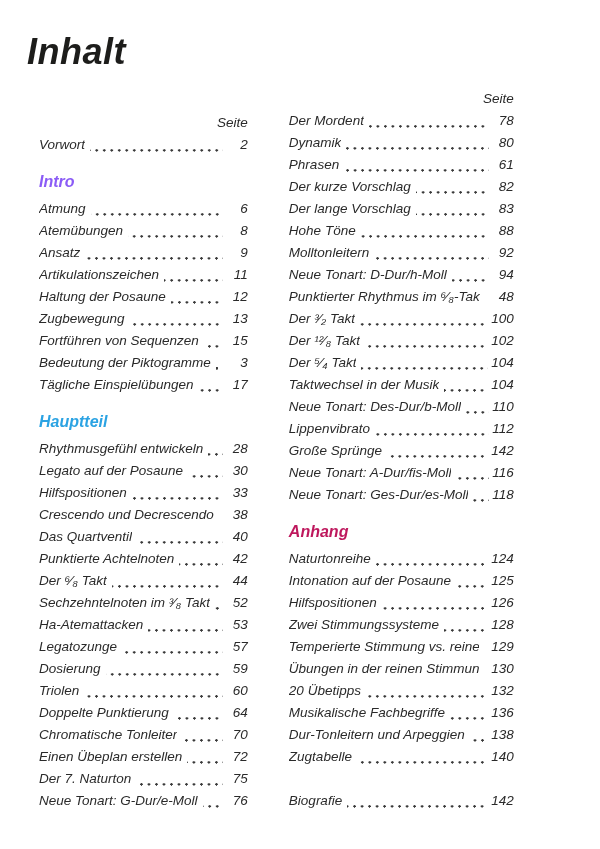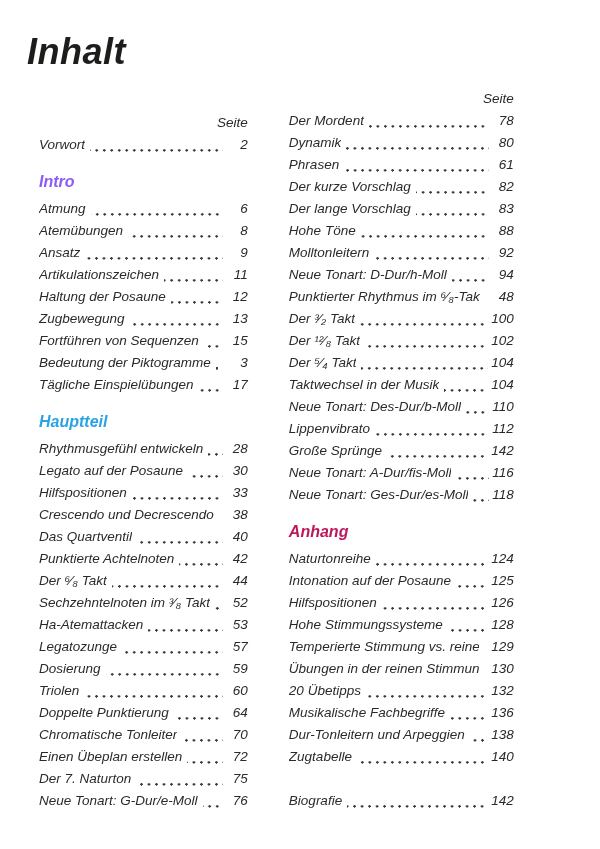--- a/index.html
+++ b/index.html
@@ -332,21 +332,21 @@
             <span class="toc-label">Intonation auf der Posaune</span>
             <span class="toc-dots"></span>
             <span class="toc-page">125</span>
           </div>
           <div class="toc-row">
             <span class="toc-label">Hilfspositionen</span>
             <span class="toc-dots"></span>
             <span class="toc-page">126</span>
           </div>
           <div class="toc-row">
-            <span class="toc-label">Hohe Stimmungssysteme</span>
+            <span class="toc-label">Zwei Stimmungssysteme</span>
             <span class="toc-dots"></span>
             <span class="toc-page">128</span>
           </div>
           <div class="toc-row">
             <span class="toc-label">Temperierte Stimmung vs. reine Stimmung</span>
             <span class="toc-dots"></span>
             <span class="toc-page">129</span>
           </div>
           <div class="toc-row">
             <span class="toc-label">Übungen in der reinen Stimmung</span>

